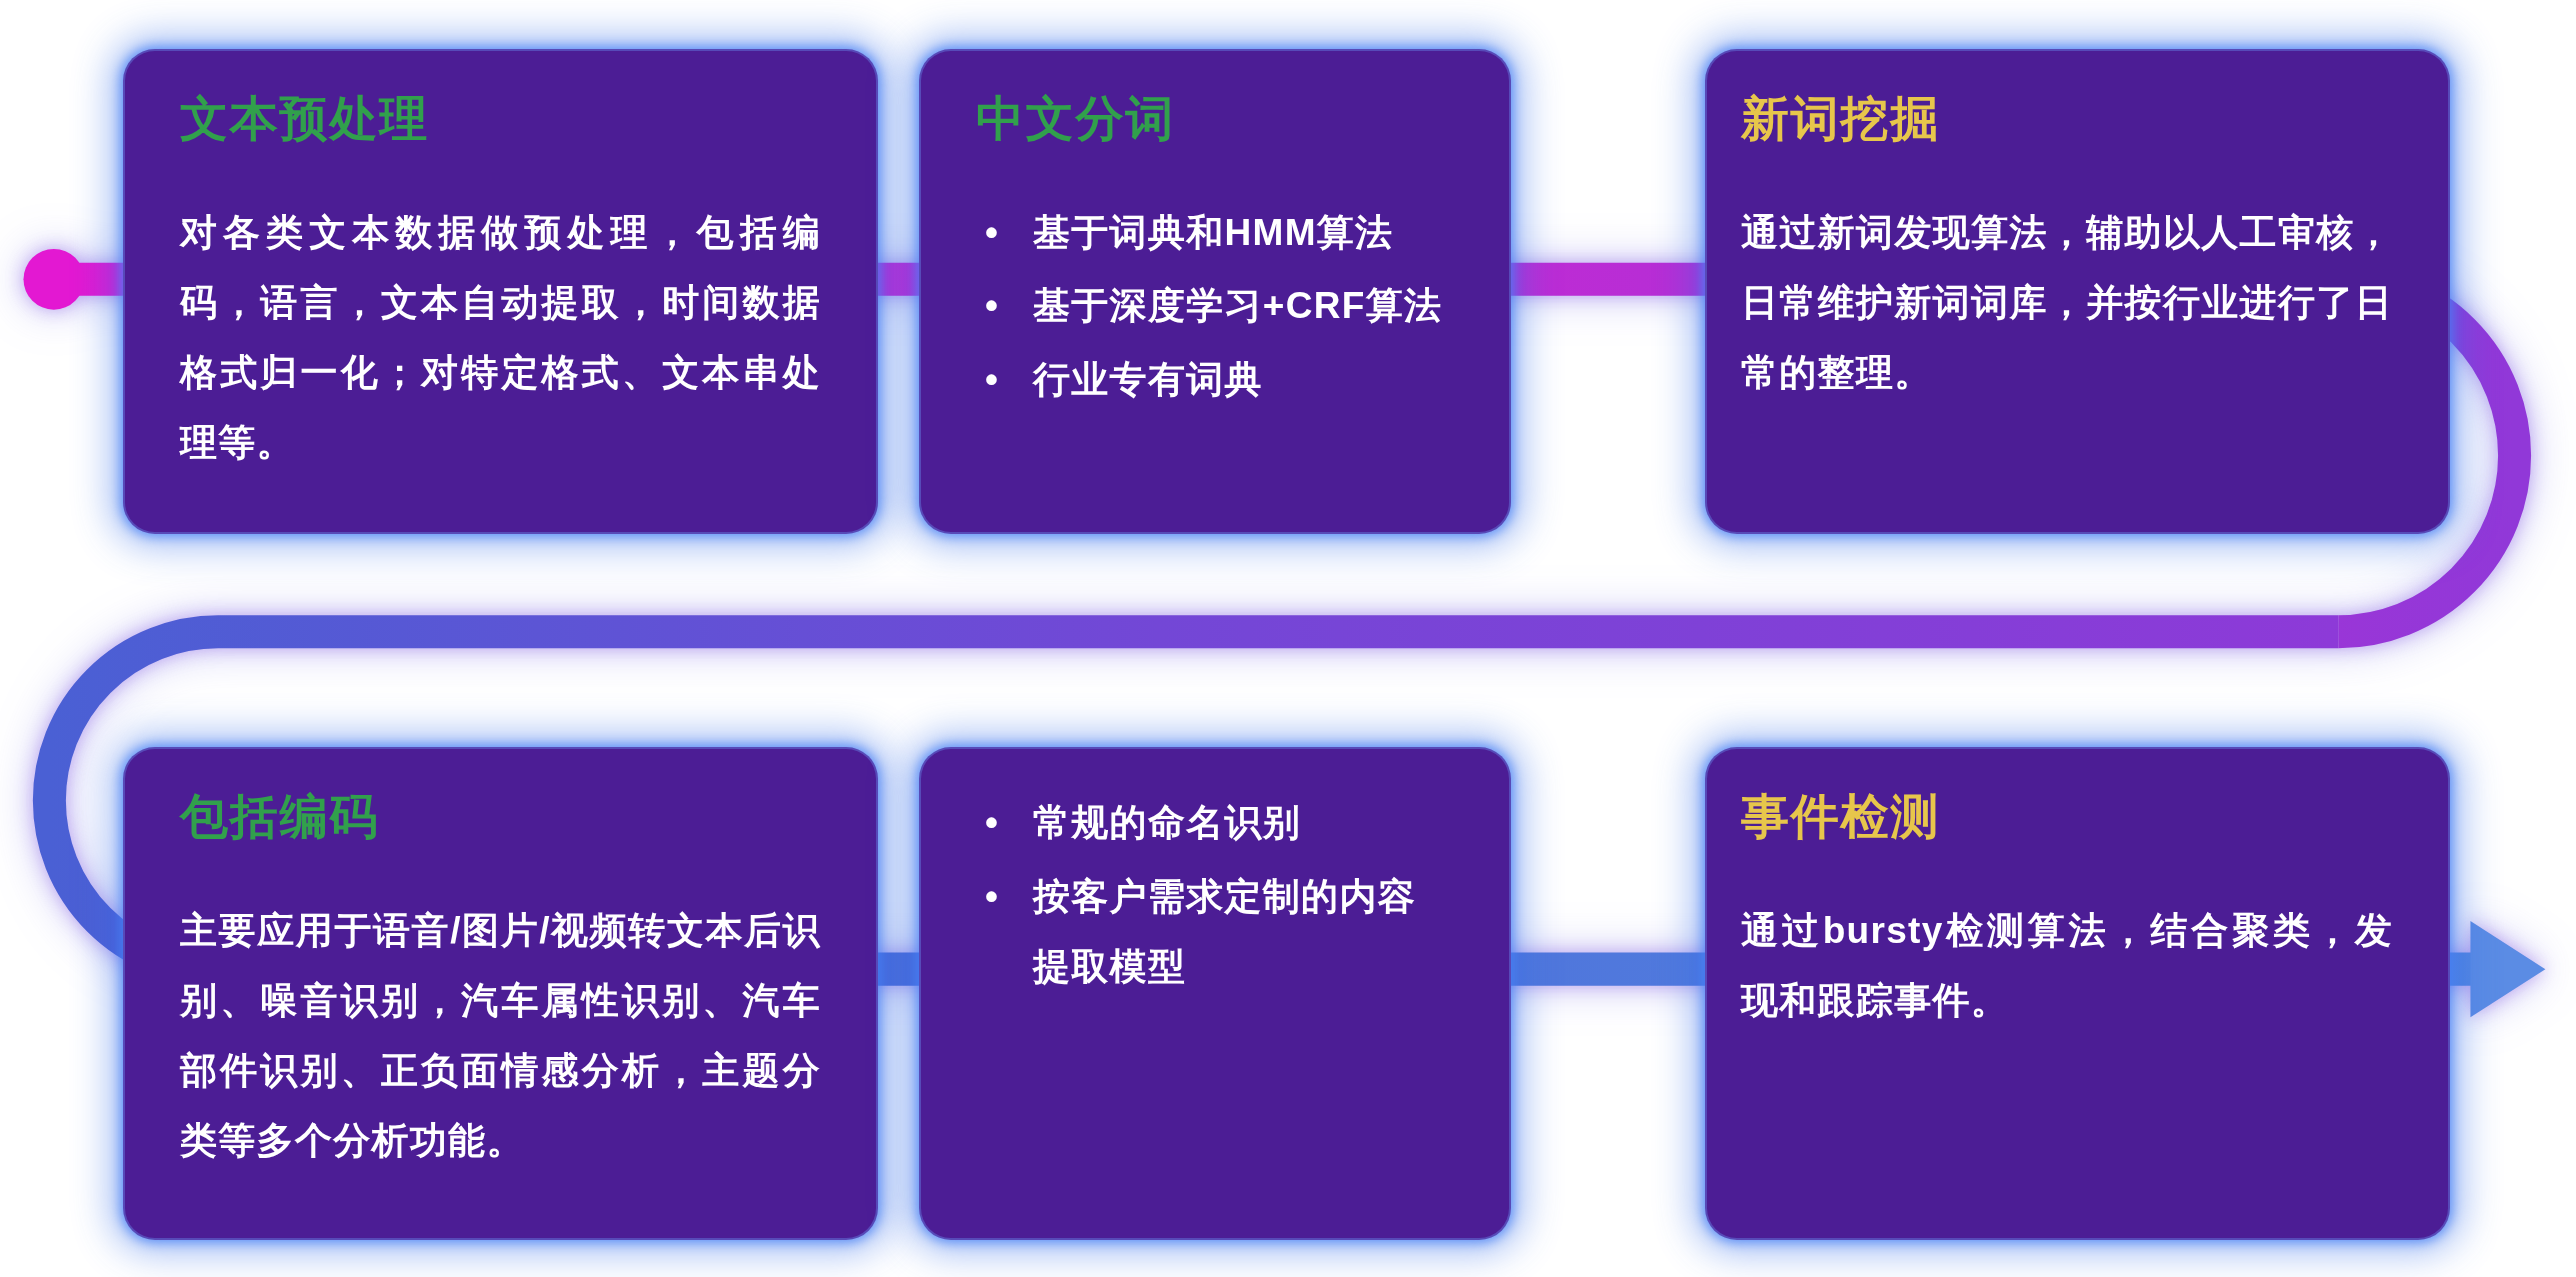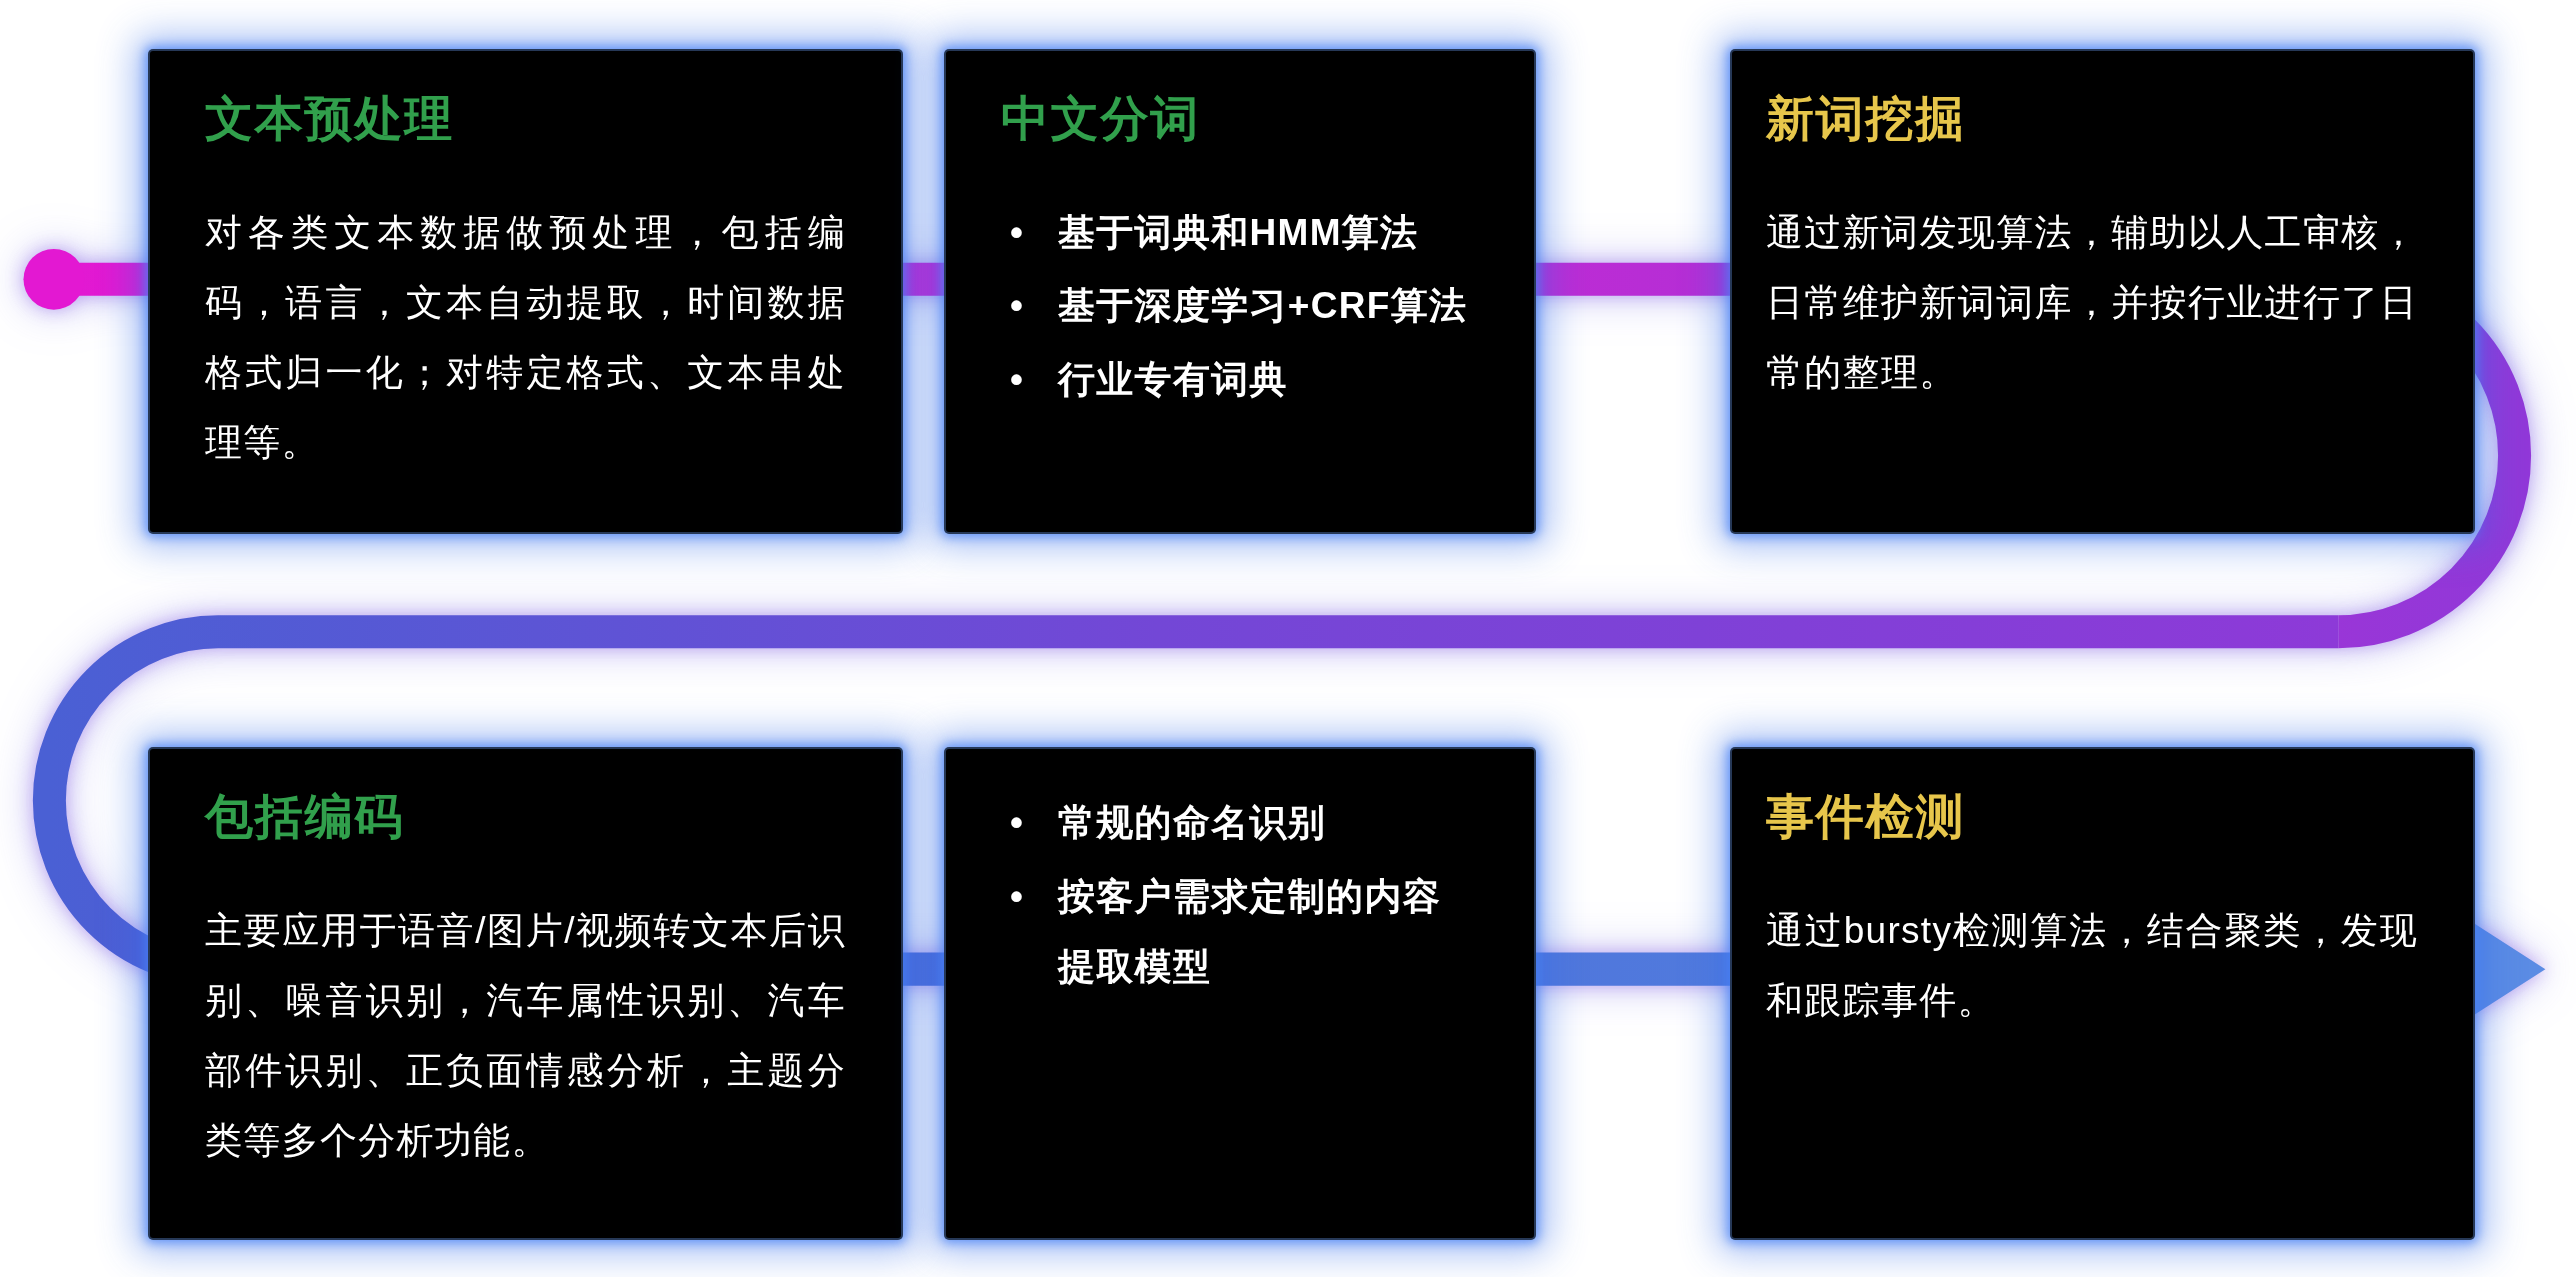--- a/index.html
+++ b/index.html
@@ -19,26 +19,25 @@
     position: absolute;
     left: 0;
     top: 0;
     z-index: 1;
     filter: drop-shadow(0 0 9px rgba(130,80,225,0.45)) drop-shadow(0 0 21.4px rgba(100,95,230,0.30));
   }
   .card {
     position: absolute;
     z-index: 2;
     box-sizing: border-box;
-    background: #000000;
+    background: #4c1d95;
     border: 2.7px solid rgba(110,160,250,0.35);
-    border-radius: 5px;
+    border-radius: 32px;
     padding: 39px 55px;
     box-shadow: 0 0 10.7px 2.7px rgba(72,130,246,0.75), 0 0 37px 12.5px rgba(56,110,232,0.45);
-    margin-left: 25px;
   }
   .col1 { left: 123px;  width: 755px; }
   .col2 { left: 919px; width: 592px; }
   .col3 { left: 1705px; width: 745px; padding-left: 34px; }
   .row1 { top: 49px;  height: 485px; }
   .row2 { top: 747px; height: 493px; }
 
   .card h2 {
     margin: 0 0 50px 0;
     font-size: 48px;
@@ -49,20 +48,21 @@
   .title-green  { color: #31a04c; }
   .title-yellow { color: #e7c64b; }
 
   .card p.body {
     margin: 0;
     color: #ffffff;
     font-size: 37px;
     line-height: 1.9;
     letter-spacing: 1.3px;
     text-align: justify;
+    font-weight: bold;
   }
   .card ul.bullets {
     margin: 0;
     padding: 0;
     list-style: none;
     font-weight: bold;
   }
   .card ul.bullets li {
     position: relative;
     color: #ffffff;

